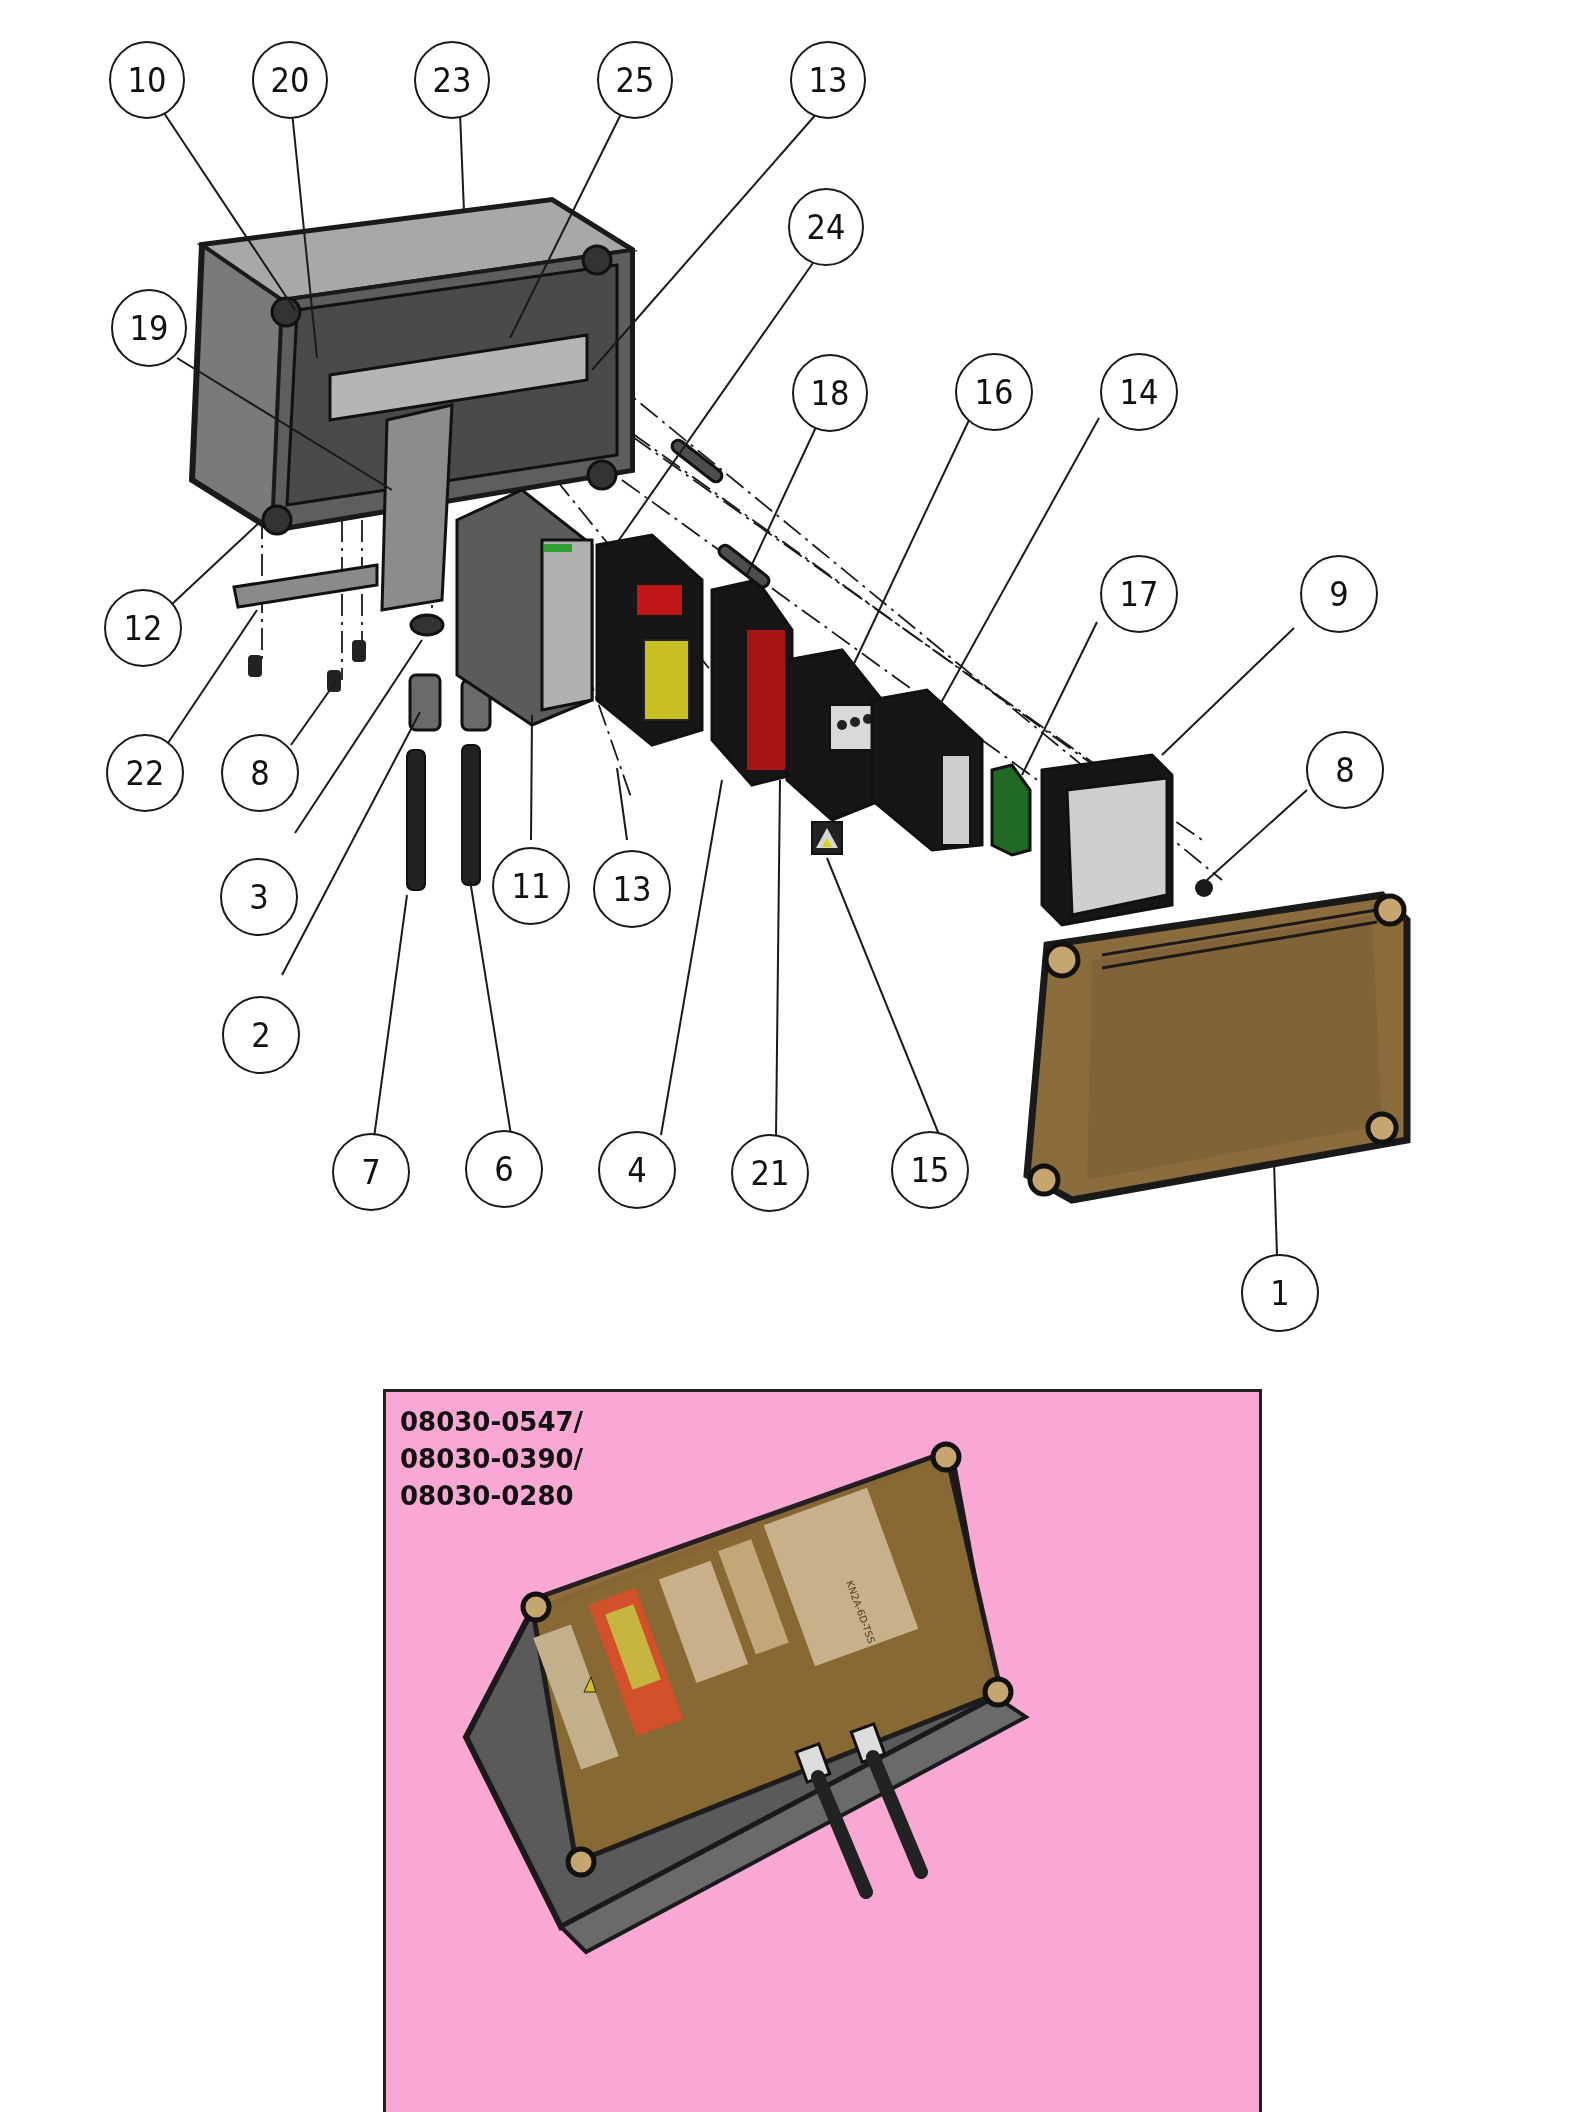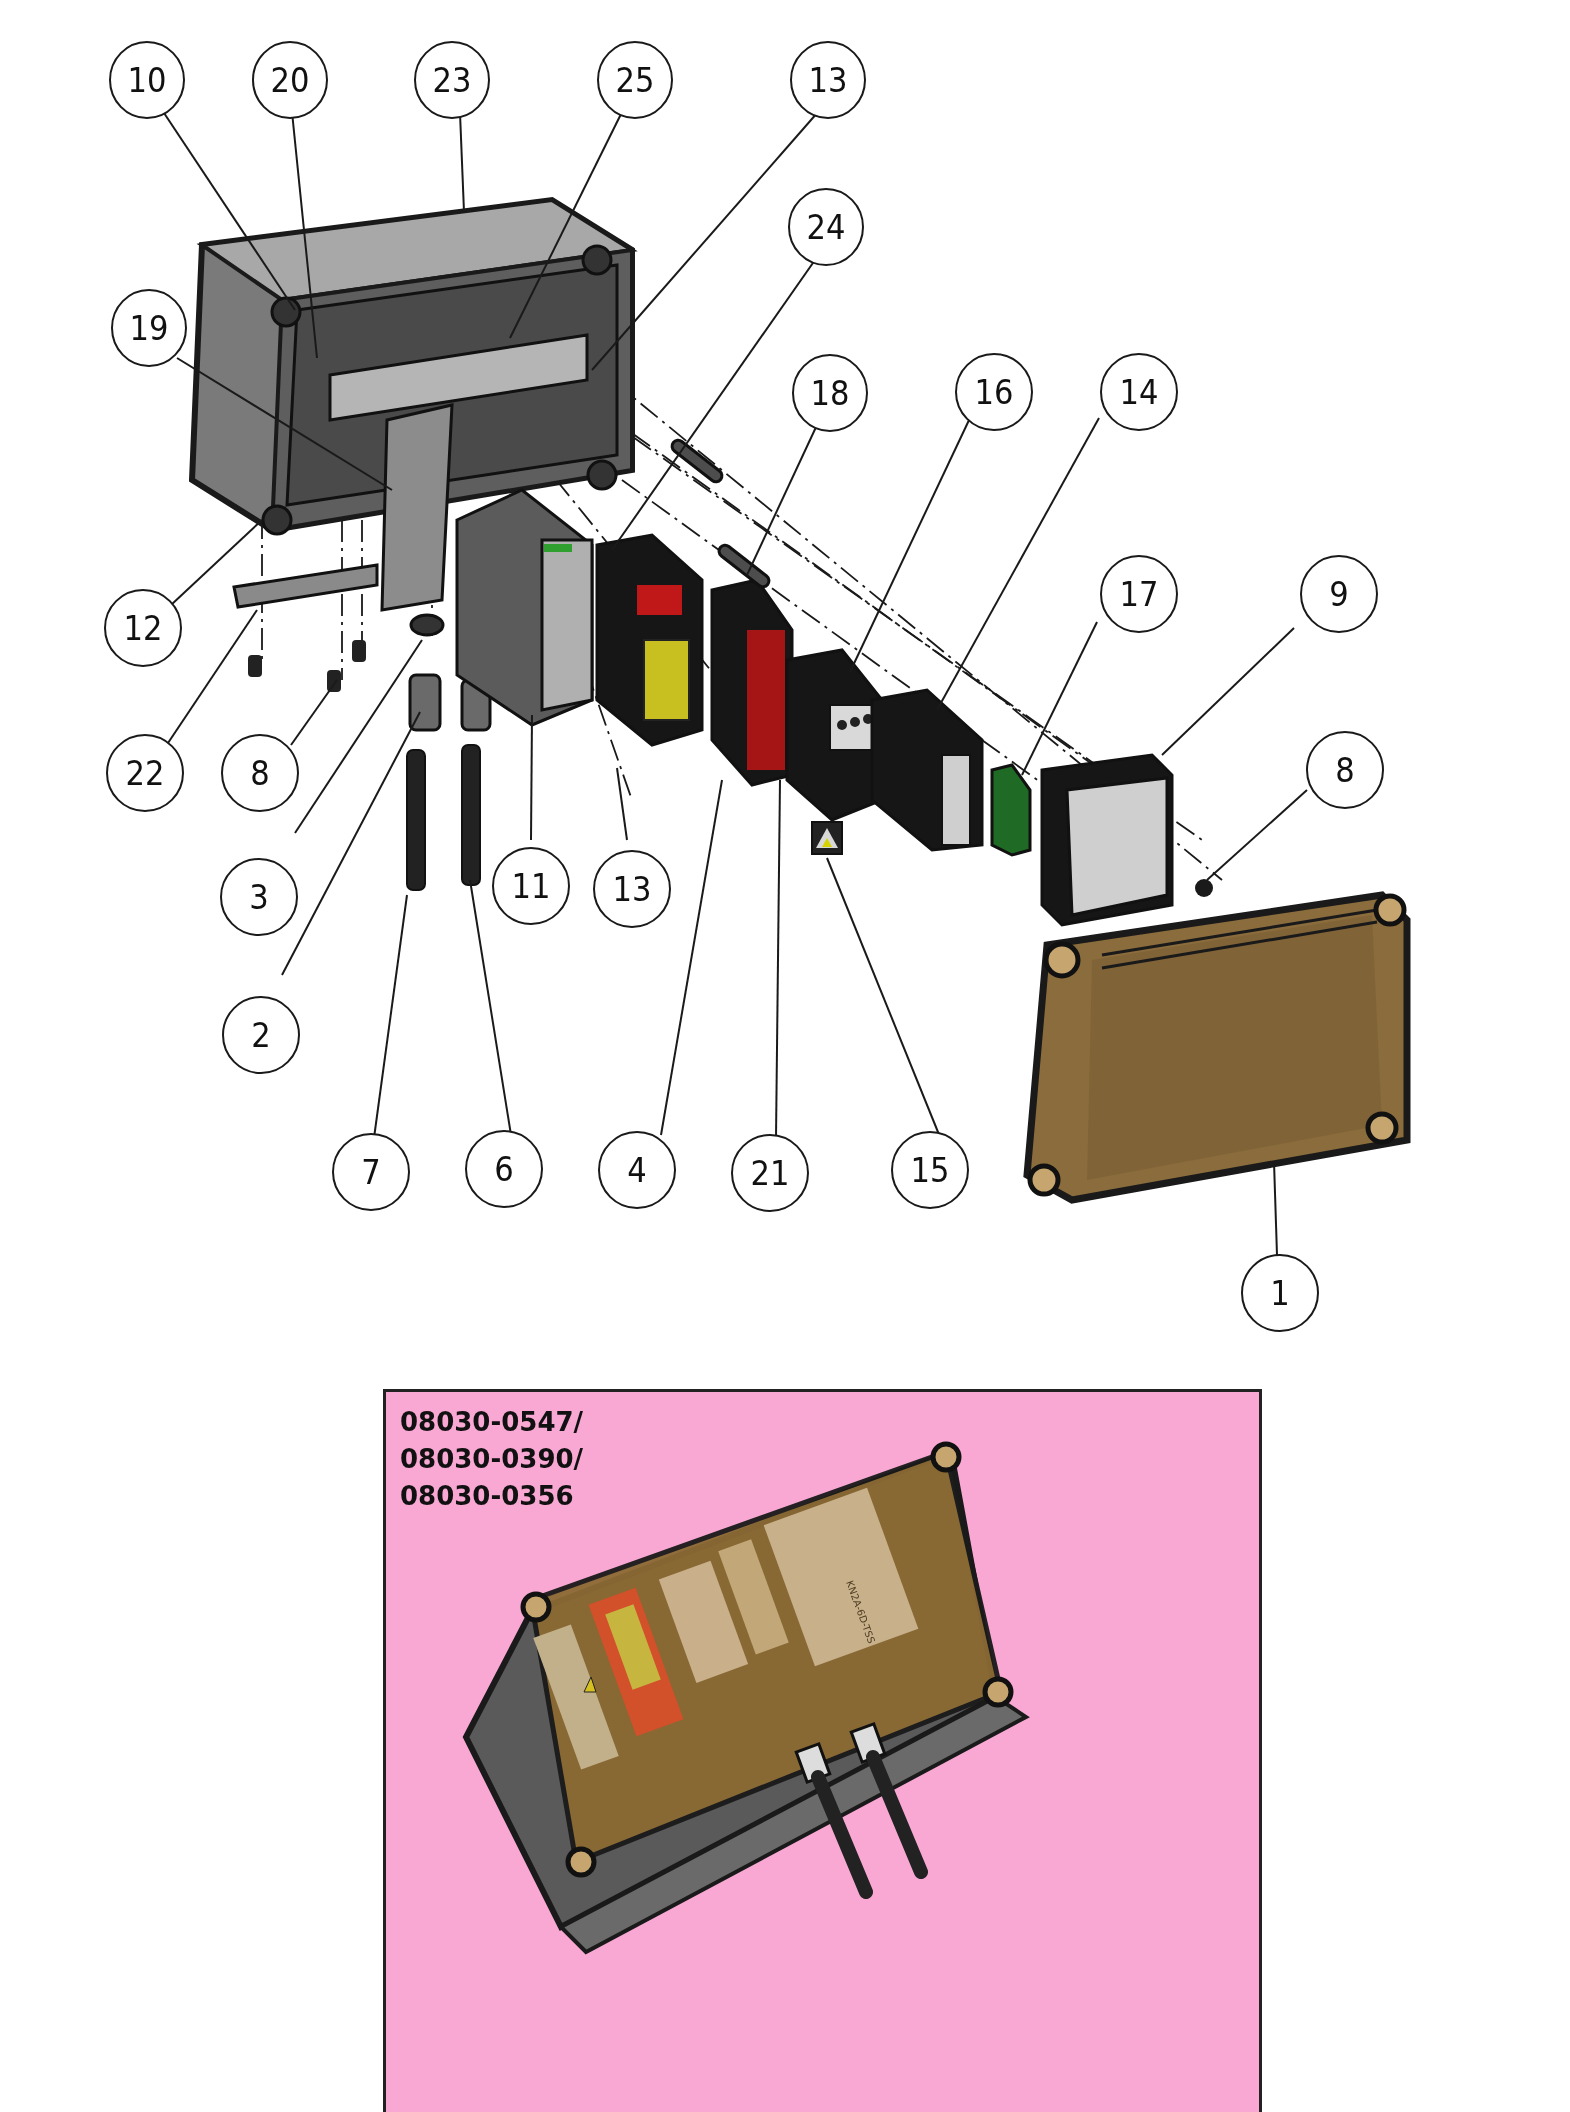--- a/index.html
+++ b/index.html
@@ -259,21 +259,21 @@
         <ellipse class="callout-circle" cx="1268" cy="1293" rx="38" ry="38"></ellipse>
         <text class="callout-text" x="1268" y="1293">1</text>
       </g>
 </svg>
 
 
 <div class="inset-box">
   <div class="inset-labels">
     <div class="inset-label">08030-0547/</div>
     <div class="inset-label">08030-0390/</div>
-    <div class="inset-label">08030-0356</div>
+    <div class="inset-label">08030-0280</div>
   </div>
   <svg width="873" height="687" viewBox="0 0 873 687" style="position:absolute;left:0;top:0">
 
     <polygon points="145,220 565,60 610,305 175,535 80,345" fill="#5a5a5a" stroke="#1a1a1a" stroke-width="6"></polygon>
     <polygon points="175,535 610,305 640,325 200,560" fill="#6a6a6a" stroke="#1a1a1a" stroke-width="4"></polygon>
 
     <polygon points="145,208 560,60 615,300 190,470" fill="#8b6a33" stroke="#1a1a1a" stroke-width="5" opacity="0.95"></polygon>
 
     <rect x="170" y="235" width="40" height="140" fill="#c2b08a" transform="rotate(-20 190 305)"></rect>
     <polygon points="205,285 210,300 198,300" fill="#d6c020" stroke="#222" stroke-width="1"></polygon>

